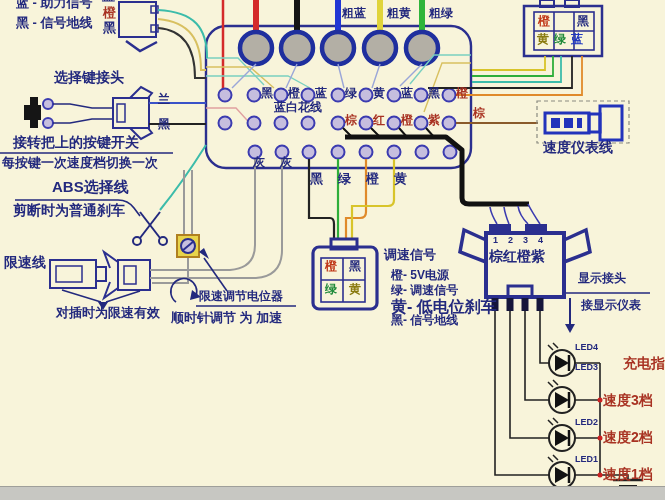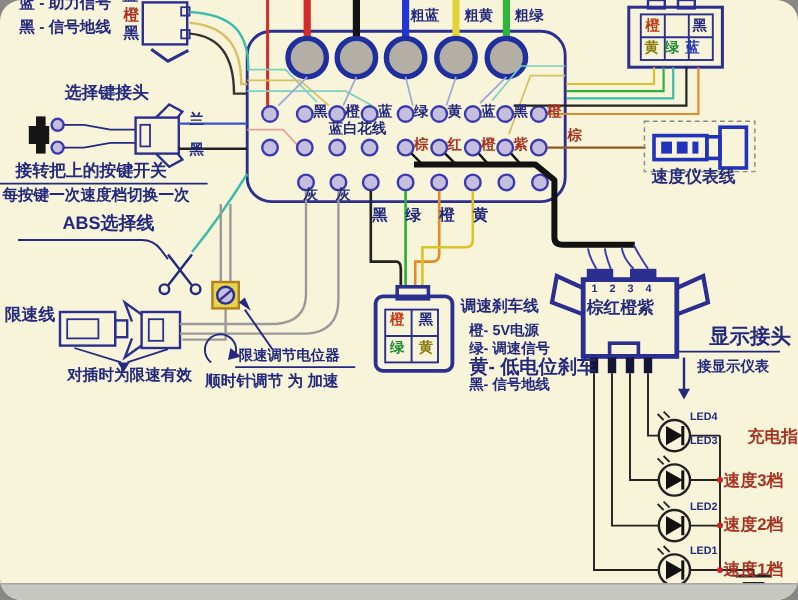--- a/index.html
+++ b/index.html
@@ -1,17 +1,17 @@
 <!DOCTYPE html>
 <html><head>
 <meta charset="utf-8">
 <style>
   html,body{margin:0;padding:0;background:#888;}
   .stage{position:relative;width:665px;height:500px;background:#f8f4da;overflow:hidden;
-         font-family:"Liberation Sans",sans-serif;border-radius:18px;}
+         font-family:"Liberation Sans",sans-serif;}
   .stage svg{position:absolute;left:0;top:0;}
   .lbl{position:absolute;white-space:nowrap;font-weight:bold;color:#23297e;line-height:1;
        font-family:"Liberation Sans",sans-serif;}
   .red{color:#a83222;}
   .bottombar{position:absolute;left:0;top:486px;width:665px;height:14px;
              background:#c7c7c2;border-top:1px solid #9f9f9a;}
 </style>
 </head>
 <body>
 
@@ -298,46 +298,47 @@
 <span class="lbl" style="left:366px;top:172px;font-size:13px">橙</span>
 <span class="lbl" style="left:394px;top:172px;font-size:13px">黄</span>
 
 <span class="lbl" style="left:54px;top:70px;font-size:14px">选择键接头</span>
 <span class="lbl" style="left:158px;top:93px;font-size:12px">兰</span>
 <span class="lbl" style="left:158px;top:118px;font-size:12px">黑</span>
 <span class="lbl" style="left:13px;top:135px;font-size:14px">接转把上的按键开关</span>
 <span class="lbl" style="left:2px;top:156px;font-size:13px">每按键一次速度档切换一次</span>
 
 <span class="lbl" style="left:52px;top:179px;font-size:15px">ABS选择线</span>
+<span class="lbl" style="left:13px;top:203px;font-size:14px">剪断时为普通刹车</span>
 
 <span class="lbl" style="left:4px;top:255px;font-size:14px">限速线</span>
 <span class="lbl" style="left:56px;top:306px;font-size:13px">对插时为限速有效</span>
 
 <span class="lbl" style="left:199px;top:290px;font-size:12px">限速调节电位器</span>
 <span class="lbl" style="left:171px;top:311px;font-size:13px">顺时针调节 为 加速</span>
 
-<span class="lbl" style="left:384px;top:248px;font-size:13px">调速刹车线</span>
+<span class="lbl" style="left:384px;top:248px;font-size:13px">调速信号</span>
 <span class="lbl" style="left:391px;top:269px;font-size:12px">橙- 5V电源</span>
 <span class="lbl" style="left:391px;top:284px;font-size:12px">绿- 调速信号</span>
 <span class="lbl" style="left:391px;top:299px;font-size:16px">黄- 低电位刹车</span>
 <span class="lbl" style="left:391px;top:314px;font-size:12px">黑- 信号地线</span>
 <span class="lbl" style="left:325px;top:260px;font-size:12px;color:#c03818">橙</span>
 <span class="lbl" style="left:349px;top:260px;font-size:12px">黑</span>
 <span class="lbl" style="left:325px;top:283px;font-size:12px;color:#1f8a3a">绿</span>
 <span class="lbl" style="left:349px;top:283px;font-size:12px;color:#8a7a10">黄</span>
 
 <span class="lbl" style="left:538px;top:15px;font-size:12px;color:#c03818">橙</span>
 <span class="lbl" style="left:577px;top:15px;font-size:12px">黑</span>
 <span class="lbl" style="left:537px;top:33px;font-size:12px;color:#8a7a10">黄</span>
 <span class="lbl" style="left:554px;top:33px;font-size:12px;color:#1f8a3a">绿</span>
 <span class="lbl" style="left:571px;top:33px;font-size:12px;color:#2038c0">蓝</span>
 
 <span class="lbl" style="left:543px;top:140px;font-size:14px">速度仪表线</span>
 
-<span class="lbl" style="left:591px;top:272px;font-size:17px">显示接头</span>
+<span class="lbl" style="left:578px;top:272px;font-size:12px">显示接头</span>
 <span class="lbl" style="left:581px;top:299px;font-size:12px">接显示仪表</span>
 <span class="lbl" style="left:493px;top:236px;font-size:9px">1</span>
 <span class="lbl" style="left:508px;top:236px;font-size:9px">2</span>
 <span class="lbl" style="left:523px;top:236px;font-size:9px">3</span>
 <span class="lbl" style="left:538px;top:236px;font-size:9px">4</span>
 <span class="lbl" style="left:489px;top:249px;font-size:14px">棕红橙紫</span>
 
 <span class="lbl" style="left:575px;top:343px;font-size:9px">LED4</span>
 <span class="lbl" style="left:575px;top:363px;font-size:9px">LED3</span>
 <span class="lbl" style="left:575px;top:418px;font-size:9px">LED2</span>

